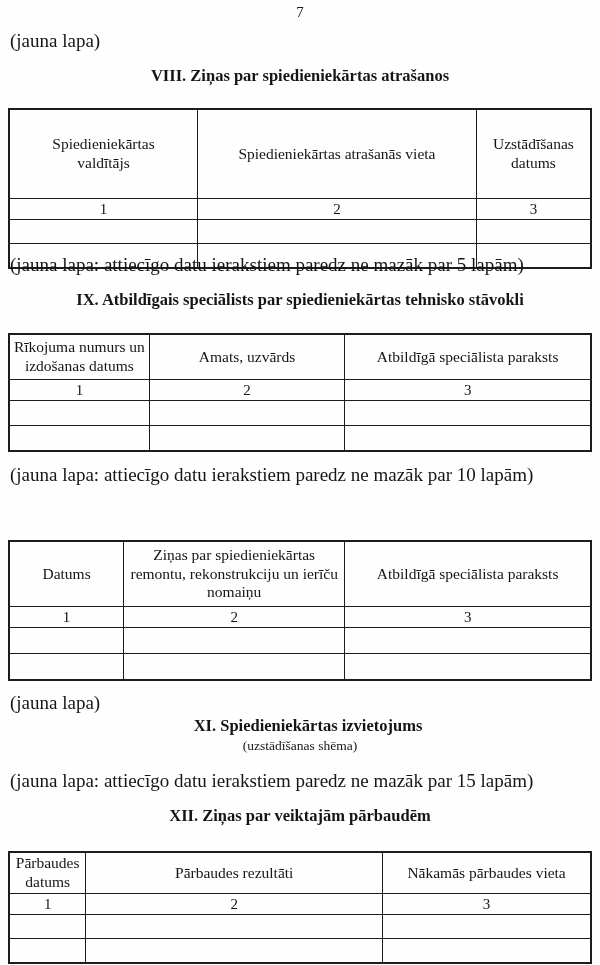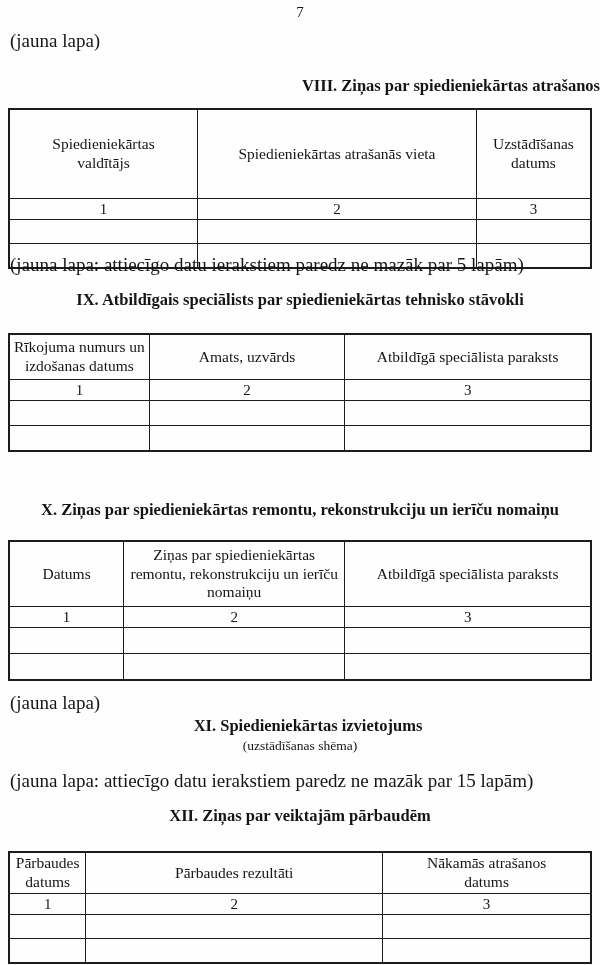--- a/index.html
+++ b/index.html
@@ -41,21 +41,21 @@
   
   .t1 .c1h{padding:16px 26px;}
   .t2 .c1h{padding:1px 2px;}
   .t2 .c3h{padding:1px 30px;}
   .t3 .c2h{padding:1px 1px;}
   .t3 .c3h{padding:1px 30px;}
   .t4 .c1h{padding:1px 2px;}
   .t4 .c3h{padding:1px 24px;}
   
   #note-top{top:30px;}
-  #h-viii{top:76px;text-align:right;}
+  #h-viii{top:66px;}
   #tbl-viii{top:108px;}
   #note-5{top:254px;}
   #h-ix{top:290px;}
   #tbl-ix{top:333px;}
   #note-10{top:464px;}
   #h-x{top:500px;}
   #tbl-x{top:540px;}
   #note-jl2{top:692px;}
   #h-xi{top:716px;margin-left:8px;}
   #sub-xi{top:738px;}
@@ -131,22 +131,22 @@
           <td></td>
     </tr>
     <tr class="erow">
       <td></td>
           <td></td>
           <td></td>
     </tr>
   </tbody>
     </table>
 
-
-  <div class="abs heading" id="h-x">X. Ziņas par spiedieniekārtas remontu, rekonstrukciju un ierīču nomaiņu</div>
+  <div class="abs note" id="note-10">(jauna lapa: attiecīgo datu ierakstiem paredz ne mazāk par 10 lapām)</div>
+
 
   <table class="doc-table t3" id="tbl-x">
     <colgroup>
         <col style="width:19.7%">
         <col style="width:38.0%">
         <col style="width:42.3%">
       </colgroup>
     <tbody>
         <tr class="hrow">
       <th>Datums</th>
@@ -183,21 +183,21 @@
   <table class="doc-table t4" id="tbl-xii">
     <colgroup>
         <col style="width:13.2%">
         <col style="width:51.0%">
         <col style="width:35.8%">
       </colgroup>
     <tbody>
         <tr class="hrow">
       <th class="c1h">Pārbaudes datums</th>
       <th>Pārbaudes rezultāti</th>
-      <th class="c3h">Nākamās atrašanos datums</th>
+      <th class="c3h">Nākamās pārbaudes vieta</th>
     </tr>
     <tr class="nrow">
       <td>1</td>
       <td>2</td>
       <td>3</td>
     </tr>
     <tr class="erow">
       <td></td>
           <td></td>
           <td></td>

